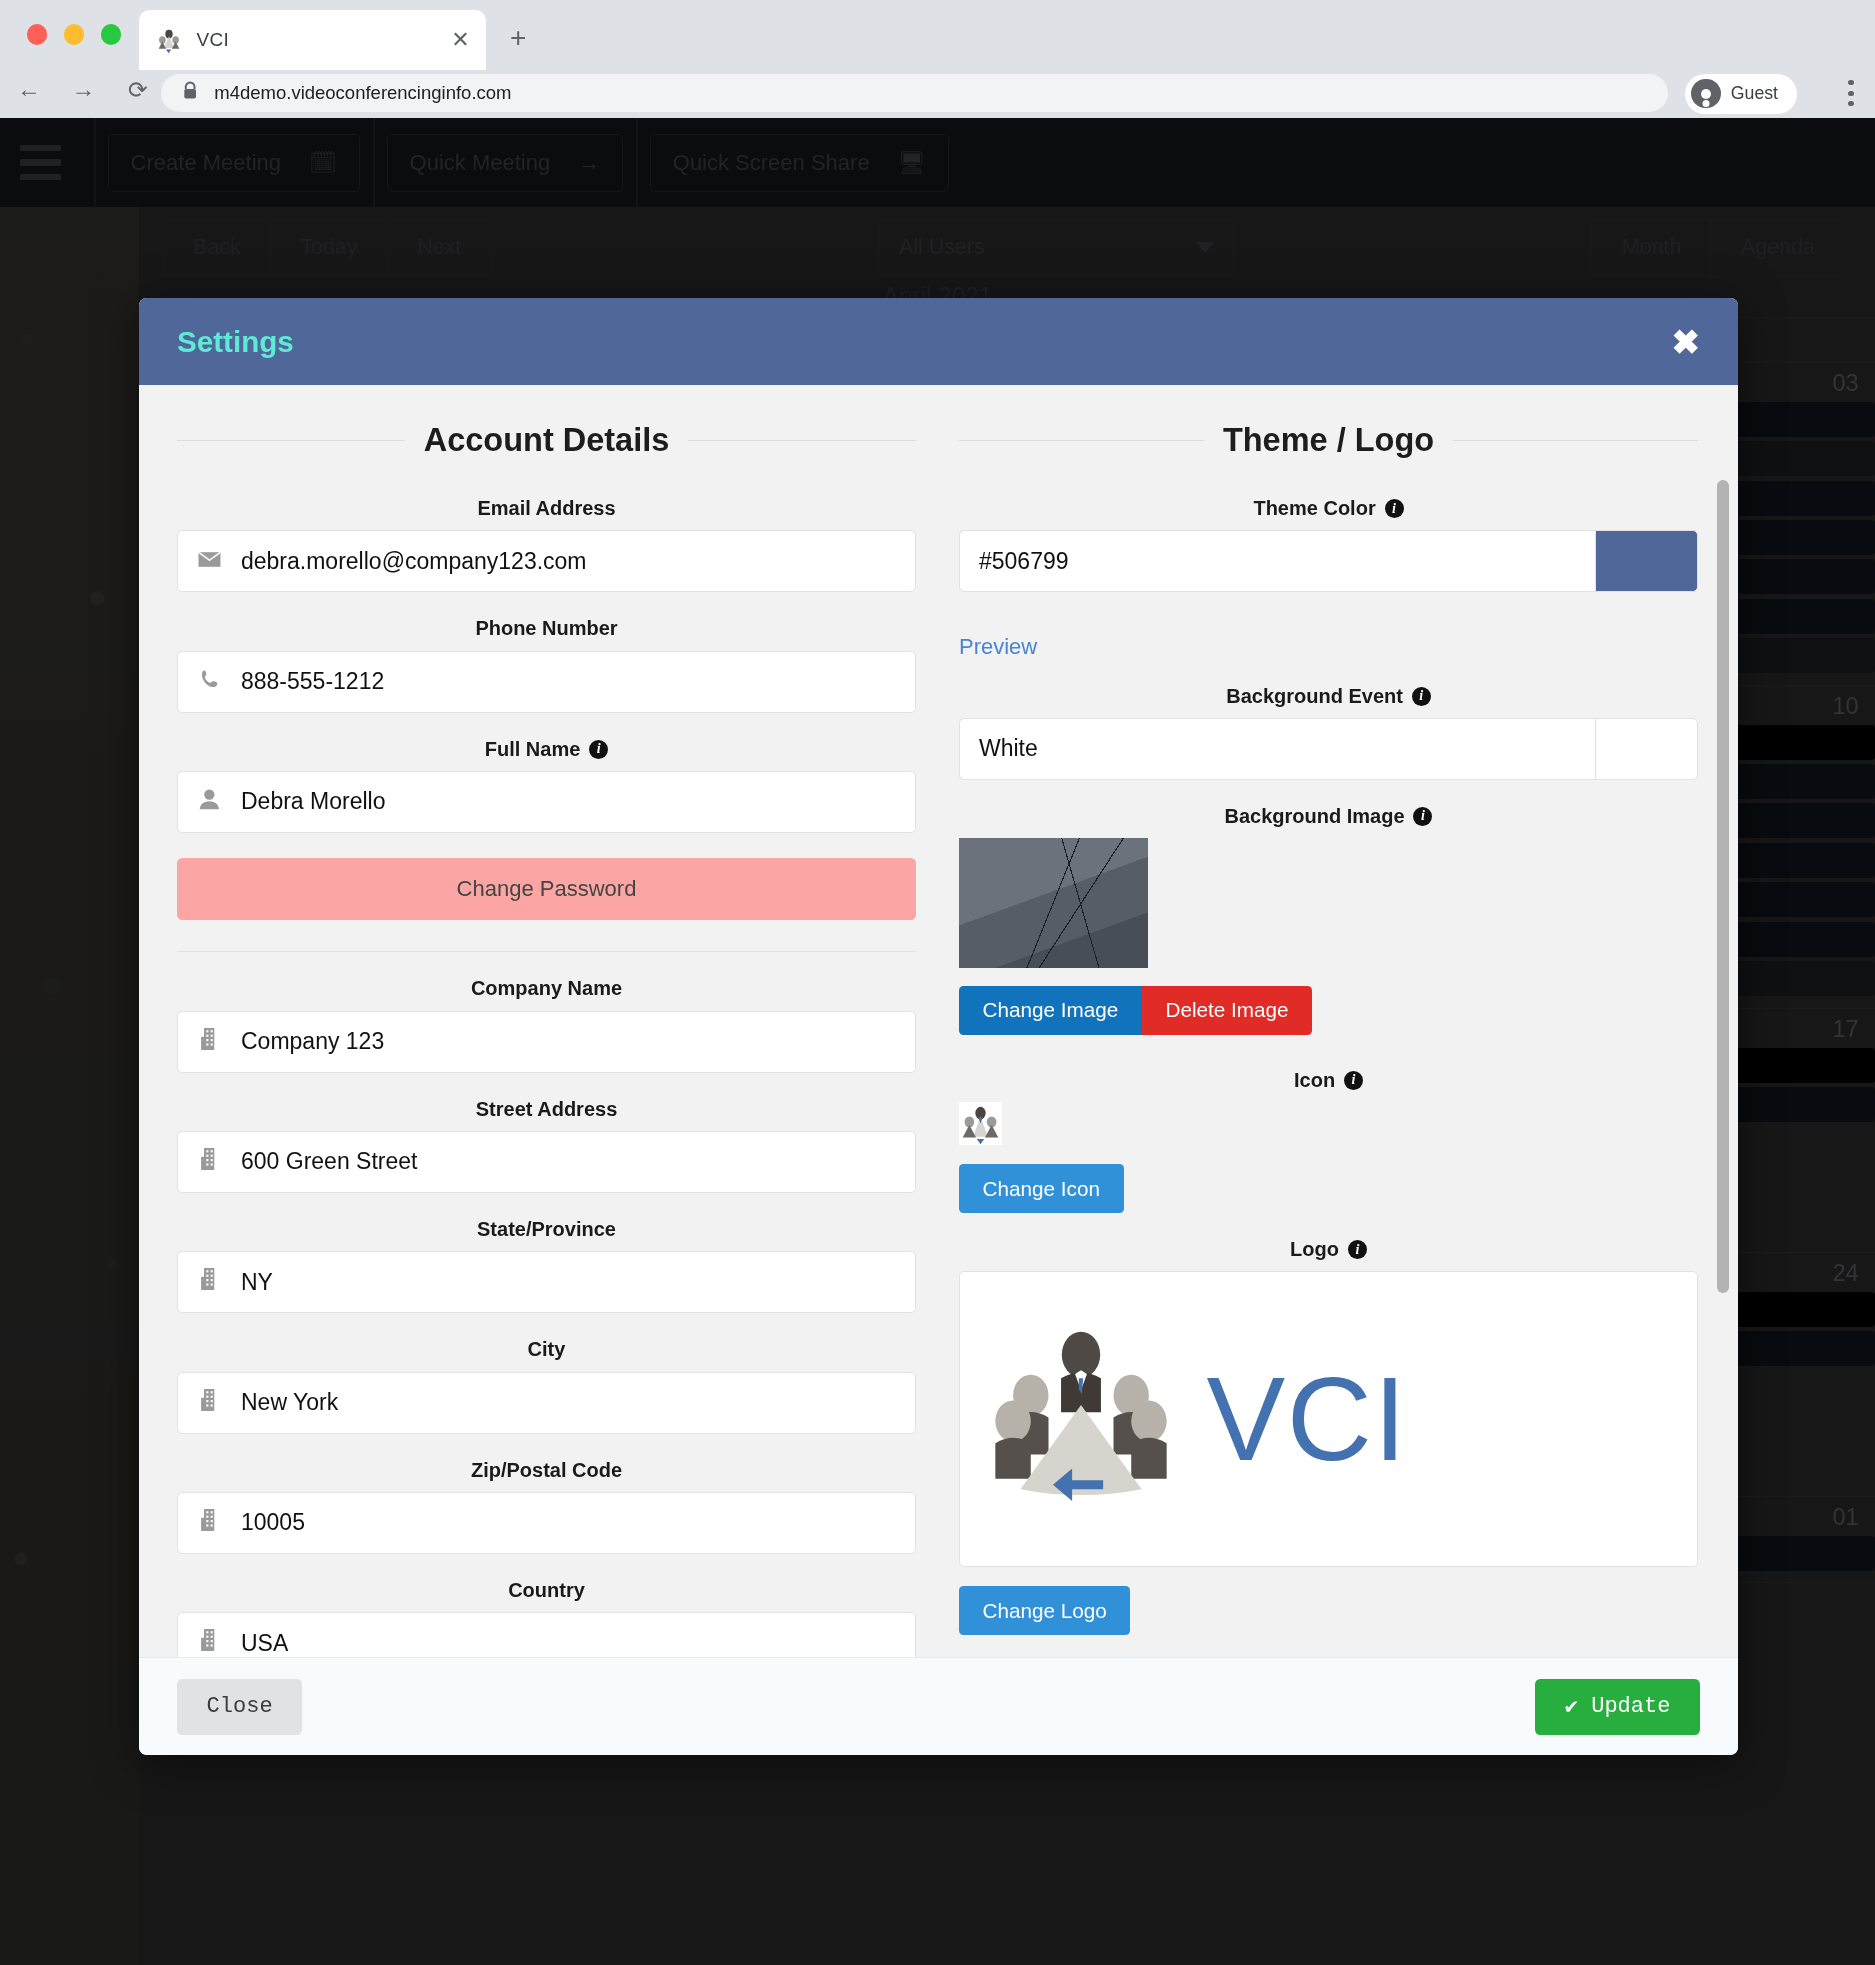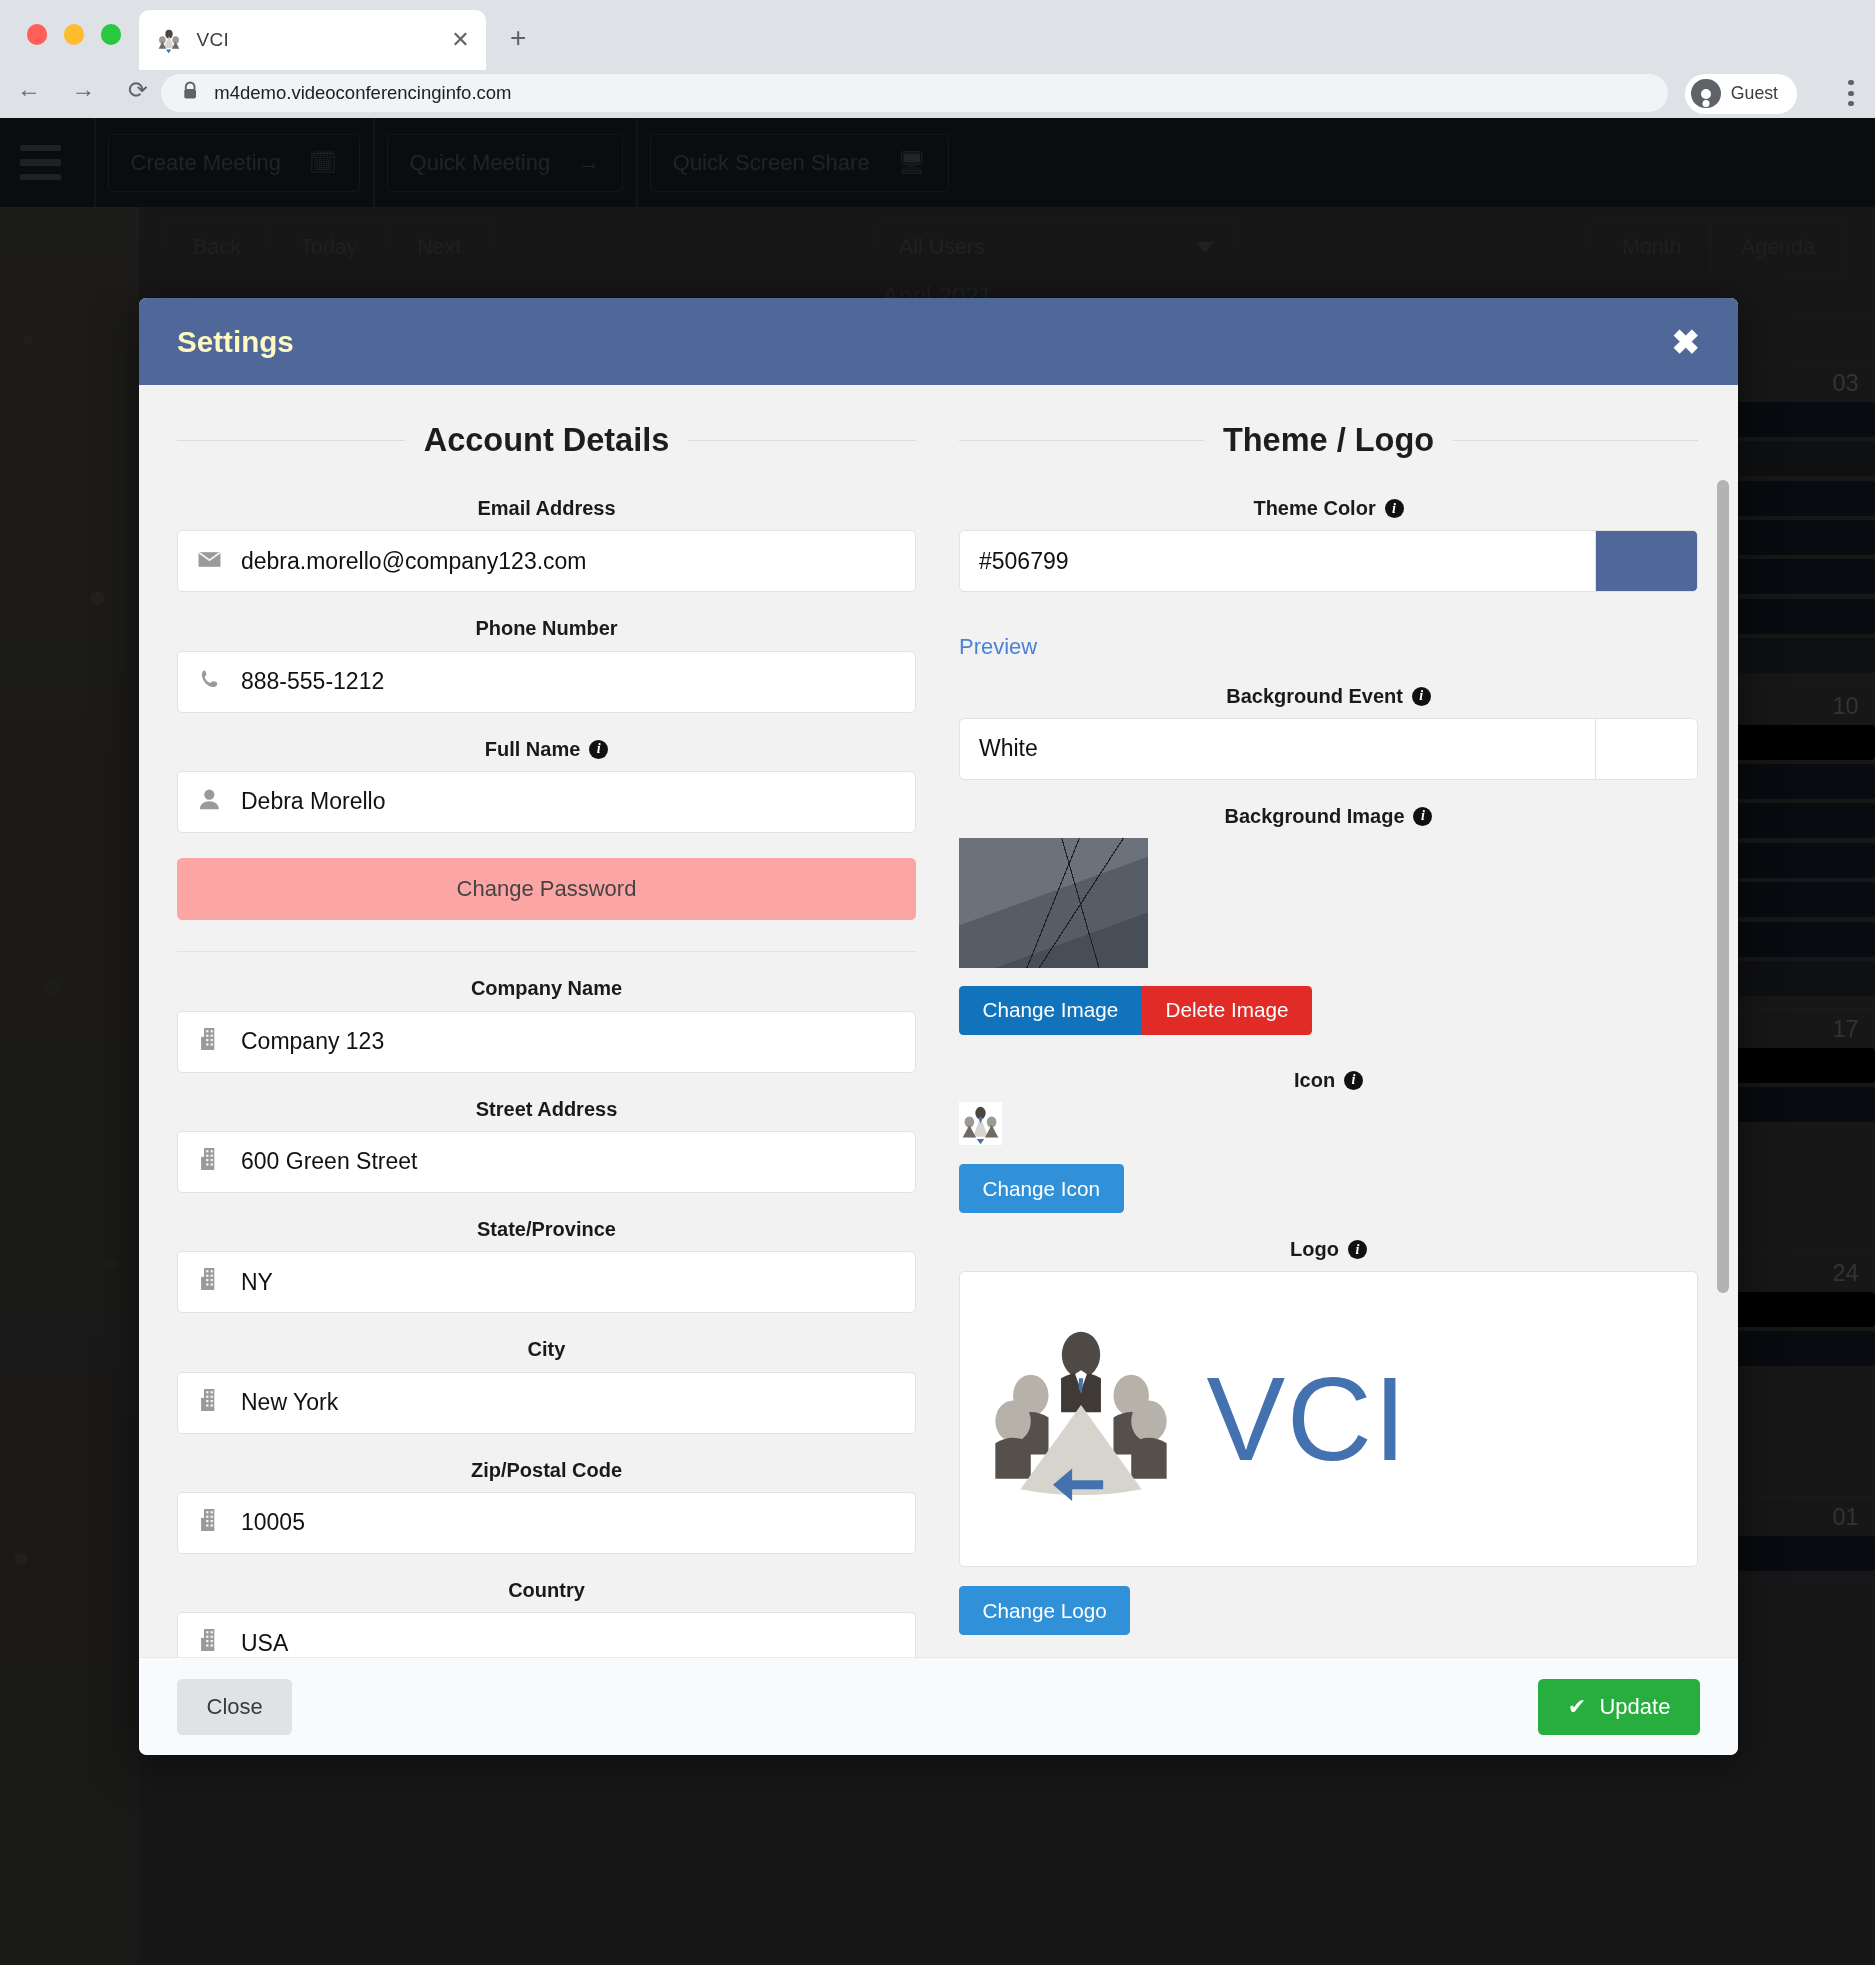--- a/index.html
+++ b/index.html
@@ -120,21 +120,21 @@
   .modal-scrim { position: absolute; top: 118px; left: 0; width: 1875px; height: 1847px; background: rgba(0,0,0,.45); }
   .modal {
     position: absolute; left: 139px; top: 298px; width: 1599px; height: 1457px;
     background: #f2f2f2; border-radius: 7.4px; box-shadow: 0 7.4px 44px rgba(0,0,0,.5);
     display: flex; flex-direction: column; overflow: hidden;
   }
   .modal-header {
     height: 87px; background: #506799; display: flex; align-items: center;
     justify-content: space-between; padding: 0 38px; flex: 0 0 auto;
   }
-  .modal-title { color: #fef9c3; font-size: 29.6px; font-weight: bold; }
+  .modal-title { color: #5eead4; font-size: 29.6px; font-weight: bold; }
   .modal-x { color: #fff; font-size: 34px; font-weight: bold; line-height: 1; cursor: pointer; }
   .modal-body {
     flex: 1 1 auto; position: relative; overflow: hidden;
     display: flex; gap: 43px; padding: 37px 38px 0 38px;
   }
   .col { width: 739px; }
   .section-head {
     display: flex; align-items: center; gap: 19px; margin-bottom: 38px;
   }
   .section-head .rule { flex: 1 1 auto; height: 1.5px; background: #dcdcdc; }
@@ -188,21 +188,21 @@
   .logo-text { font-size: 118px; color: #4472b0; letter-spacing: 1.5px; font-family: "Liberation Sans", sans-serif; }
 
   .modal-scroll {
     position: absolute; right: 8.9px; top: 95px; width: 11.8px; height: 813px;
     background: #b3b3b3; border-radius: 5.9px;
   }
 
   .modal-footer {
     height: 98px; background: #f7fbfd; border-top: 1.5px solid #e8ebed;
     display: flex; align-items: center; justify-content: space-between;
-    padding: 0 38px; flex: 0 0 auto;
+    padding: 0 38px; flex: 0 0 auto; font-family: Liberation Mono, monospace;
   }
   .btn-close {
     height: 56px; background: #e0e3e6; border-radius: 5.2px; display: flex;
     align-items: center; justify-content: center; padding: 0 29.6px;
     font-size: 22px; color: #3b3b3b; cursor: pointer;
   }
   .btn-update {
     height: 56px; background: #27ae3f; border-radius: 5.2px; display: flex;
     align-items: center; justify-content: center; gap: 13.3px; padding: 0 29.6px;
     font-size: 22px; color: #fff; cursor: pointer;

